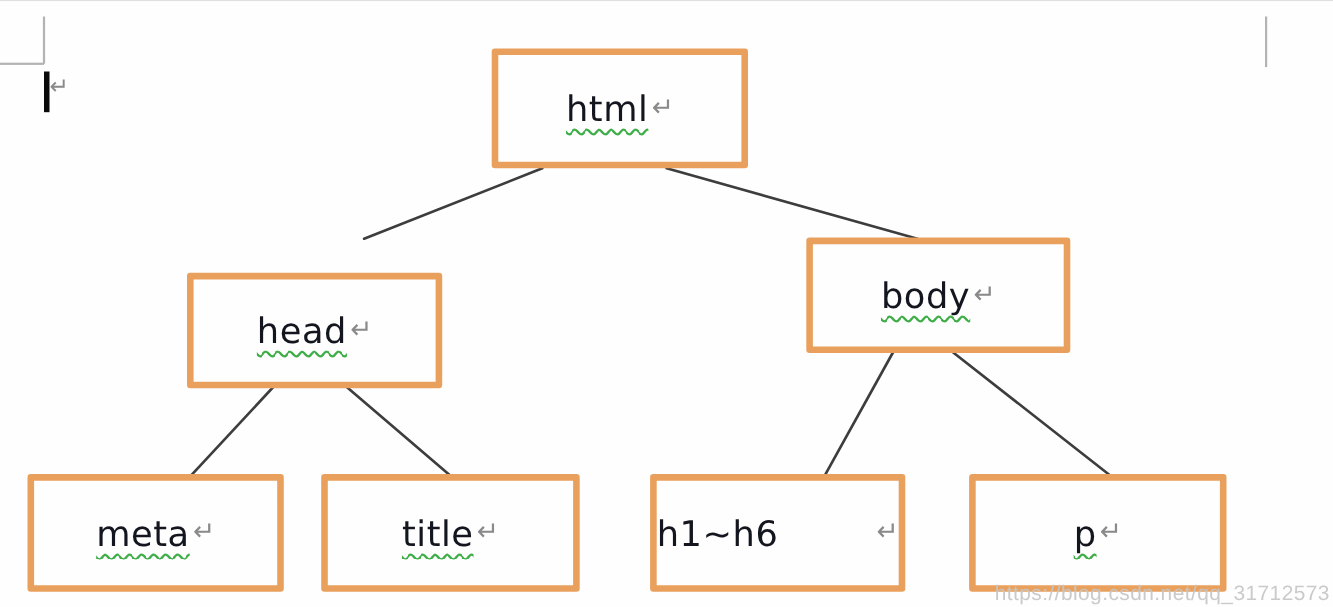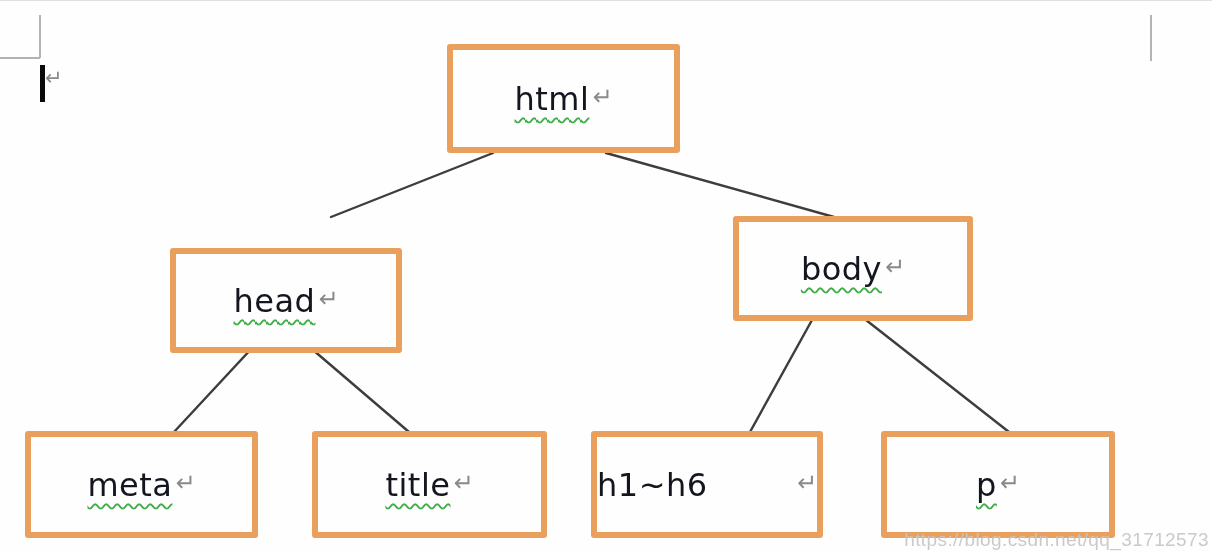--- a/index.html
+++ b/index.html
@@ -122,21 +122,21 @@
   <div class="node" style="left:733px; top:215px; width:240px; height:105px;">
     <span class="label squiggle">body</span>
     <span class="pilcrow">↵</span>
   </div>
 
   <div class="node" style="left:25px; top:430px; width:233px; height:107px;">
     <span class="label squiggle">meta</span>
     <span class="pilcrow">↵</span>
   </div>
 
-  <div class="node" style="left:312px; top:430px; width:235px; height:107px;text-align:center;">
+  <div class="node" style="left:292px; top:430px; width:235px; height:107px;text-align:center;">
     <span class="label squiggle">title</span>
     <span class="pilcrow">↵</span>
   </div>
 
   <div class="node" style="left:591px; top:430px; width:232px; height:107px;justify-content:space-between;">
     <span class="label">h1~h6</span>
     <span class="pilcrow">↵</span>
   </div>
 
   <div class="node" style="left:881px; top:430px; width:234px; height:107px;">

